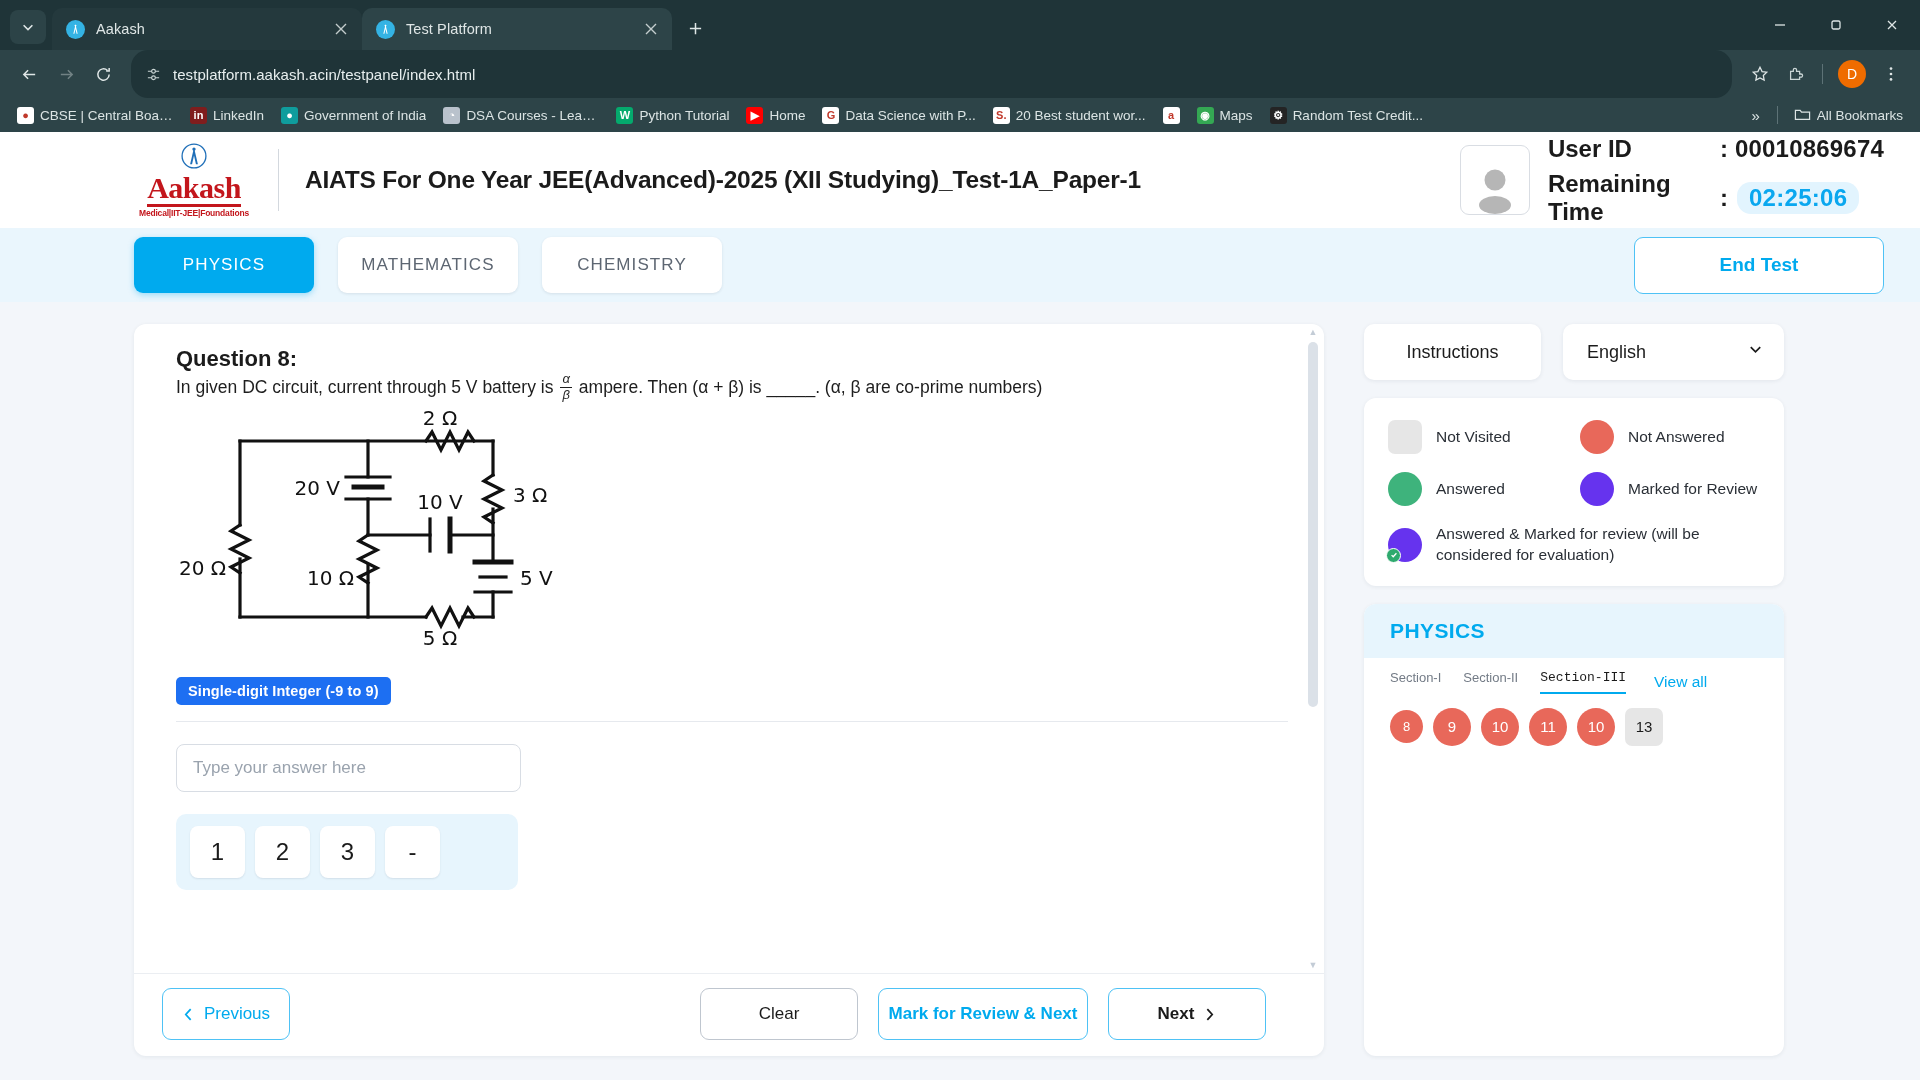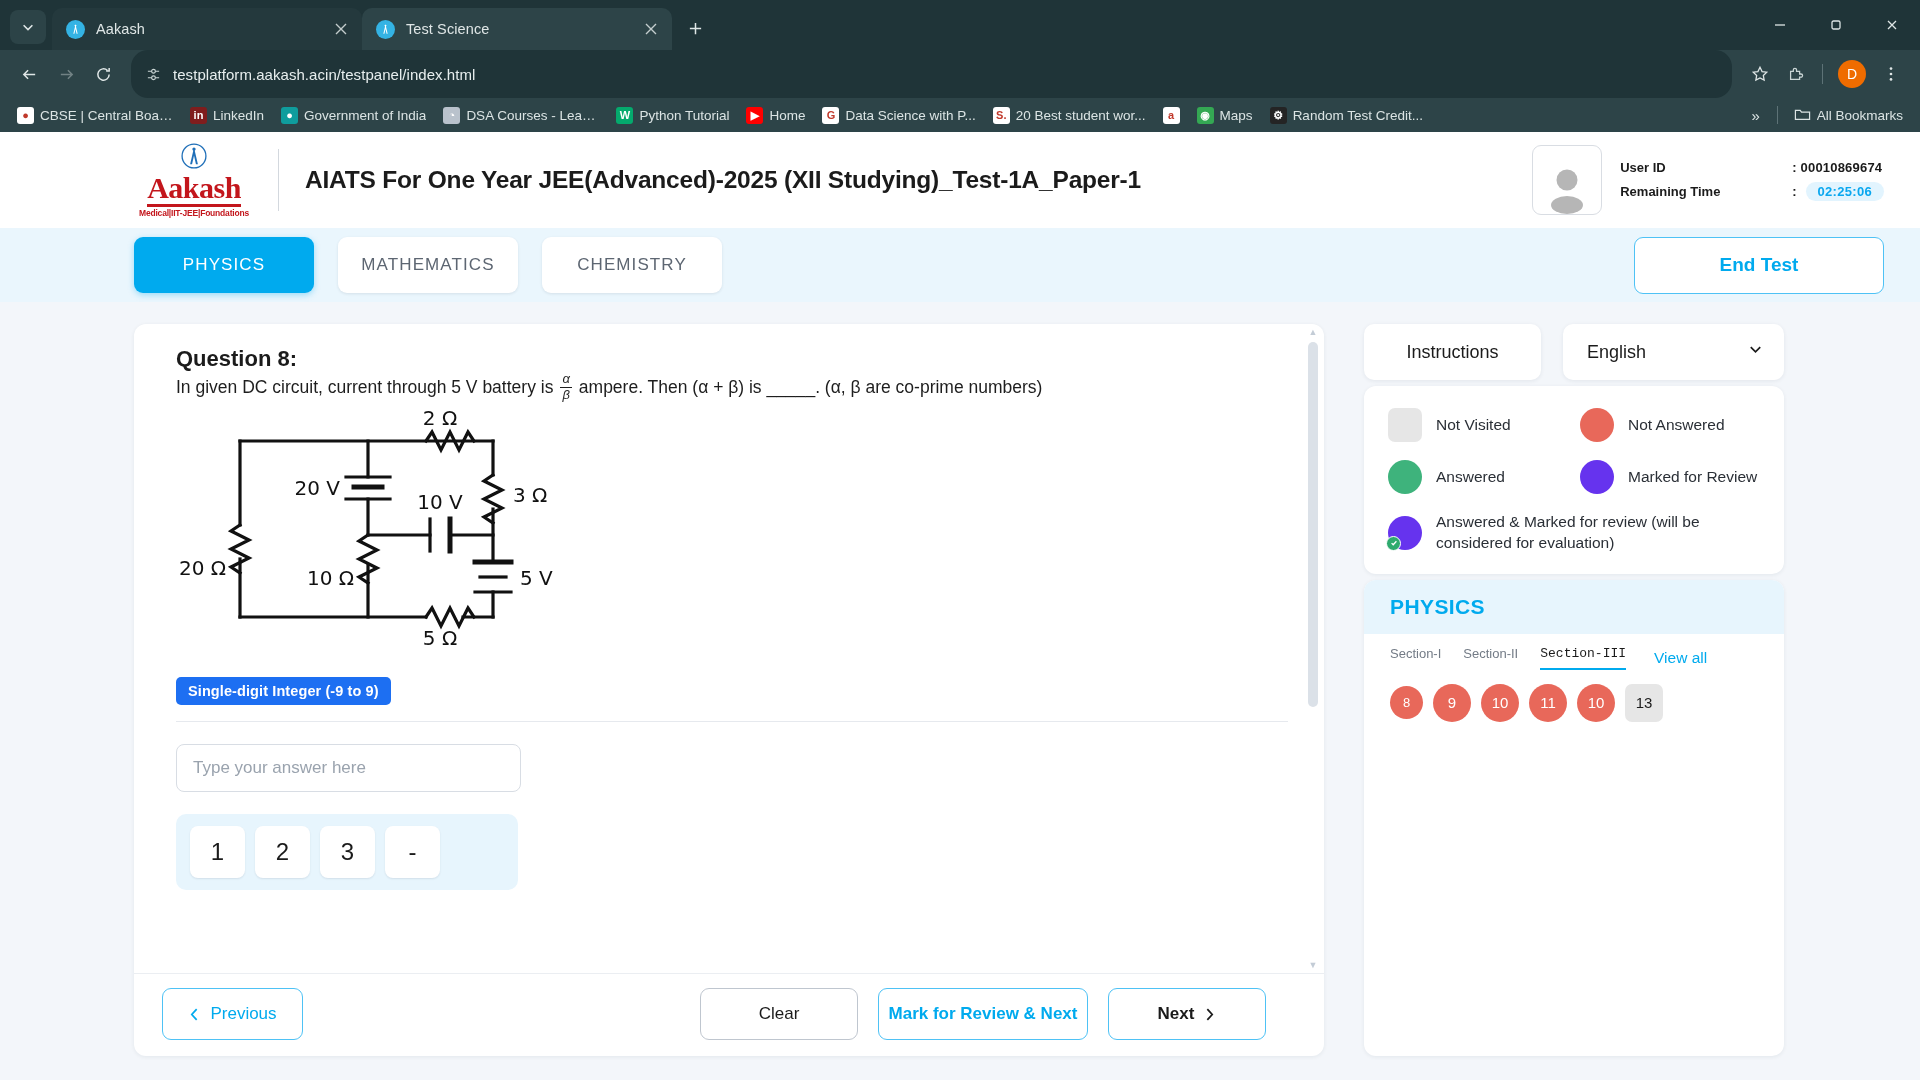--- a/index.html
+++ b/index.html
@@ -138,21 +138,21 @@
   .test-title {
     font-size: 24.5px; font-weight: bold; color: #1b1b1b; letter-spacing: -.2px;
   }
   .header-right { margin-left: auto; display: flex; align-items: center; gap: 18px; }
   .user-avatar {
     width: 70px; height: 70px; border: 1px solid #d9dde3; border-radius: 9px;
     display: flex; align-items: flex-end; justify-content: center; overflow: hidden;
     background: #fff;
   }
   .user-meta { display: flex; flex-direction: column; gap: 7px; }
-  .user-row { display: flex; align-items: center; font-size: 13px; font-weight: bold; color: #1b1b1b; }
+  .user-row { display: flex; align-items: center; font-size: 24px; font-weight: bold; color: #1b1b1b; }
   .user-row .lbl { width: 172px; }
   .user-row .val { letter-spacing: .2px; }
   .timer-pill {
     background: #e2f4fe; color: #0aa7ef; border-radius: 14px;
     padding: 2px 12px; font-weight: bold; letter-spacing: .3px;
   }
 
   .subject-bar {
     background: #eaf6fd; height: 74px; display: flex; align-items: center;
     padding: 0 36px 0 134px; flex: 0 0 74px;
@@ -232,34 +232,34 @@
   }
   .q-footer {
     border-top: 1px solid #ebeef2; padding: 14px 58px 16px 28px;
     display: flex; align-items: center; flex: 0 0 auto;
   }
   .btn {
     height: 52px; border-radius: 9px; display: flex; align-items: center;
     justify-content: center; font-size: 17px; cursor: pointer; background: #fff;
     gap: 9px; font-family: "Liberation Sans", sans-serif;
   }
-  .btn-prev { width: 141px; border: 1px solid #4ec2f5; color: #00aaee; }
+  .btn-prev { width: 128px; border: 1px solid #4ec2f5; color: #00aaee; }
   .btn-clear { width: 158px; border: 1px solid #bfc6cf; color: #1b1b1b; margin-left: auto; }
   .btn-mark {
     width: 210px; border: 1px solid #4ec2f5; color: #00aaee;
     font-weight: bold; margin-left: 20px;
   }
   .btn-next {
     width: 158px; border: 1px solid #4ec2f5; color: #1b1b1b;
     margin-left: 20px; font-weight: bold;
   }
   .btn svg { width: 13px; height: 13px; }
 
   
-  .side { width: 420px; display: flex; flex-direction: column; gap: 6px; flex: 0 0 420px; }
+  .side { width: 420px; display: flex; flex-direction: column; gap: 18px; flex: 0 0 420px; }
   .side-top { display: flex; gap: 22px; }
   .instr-btn {
     flex: 1; height: 56px; background: #fff; border-radius: 10px;
     display: flex; align-items: center; justify-content: center;
     font-size: 18px; color: #1b1b1b; cursor: pointer;
     box-shadow: 0 1px 4px rgba(20,40,60,.08);
   }
   .lang-select {
     flex: 1; height: 56px; background: #fff; border-radius: 10px;
     display: flex; align-items: center; justify-content: space-between;
@@ -342,21 +342,21 @@
           </svg>
       </span>
     </div>
 
     <div class="tab active">
       <span class="favicon">
         <svg viewBox="0 0 24 24" fill="#ffffff">
             <path d="M12 3c-1 0-1.8.8-1.8 1.8 0 .7.4 1.3 1 1.6L8 20h2l2-9 2 9h2l-3.2-13.6c.6-.3 1-.9 1-1.6C13.8 3.8 13 3 12 3z"></path>
           </svg>
       </span>
-      <span class="tlabel">Test Science</span>
+      <span class="tlabel">Test Platform</span>
       <span class="tclose">
         <svg viewBox="0 0 12 12" stroke="#dfe6e6" stroke-width="1.4">
             <path d="M1 1l10 10M11 1L1 11"></path>
           </svg>
       </span>
     </div>
 
     <div class="newtab">
       <svg viewBox="0 0 16 16" stroke="#dfe6e6" stroke-width="1.6">
           <path d="M8 2v12M2 8h12"></path>

